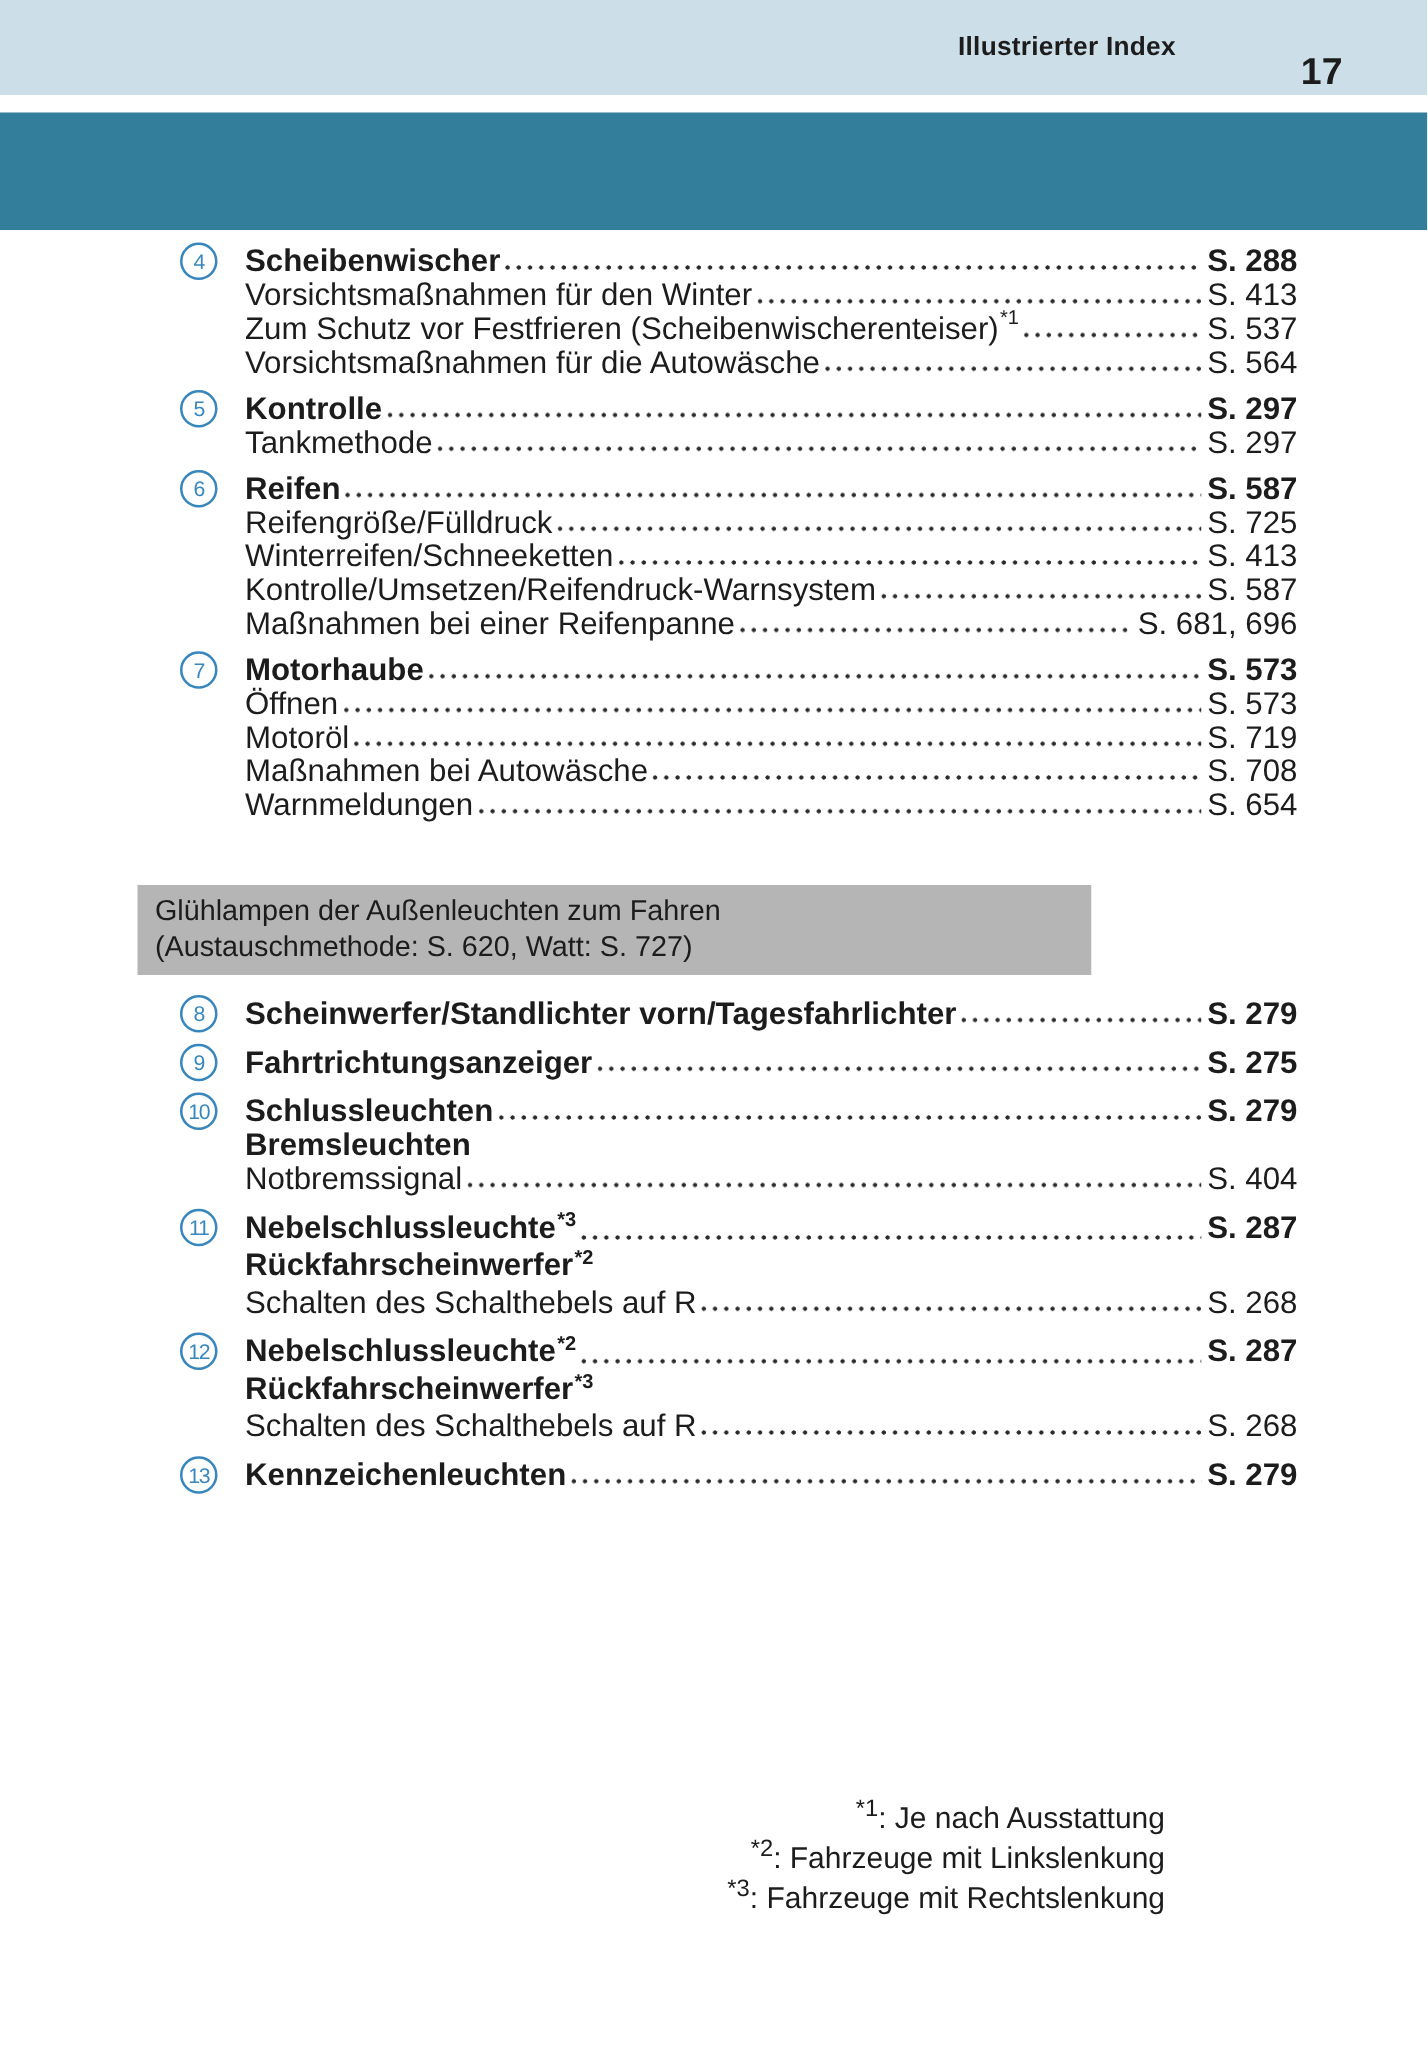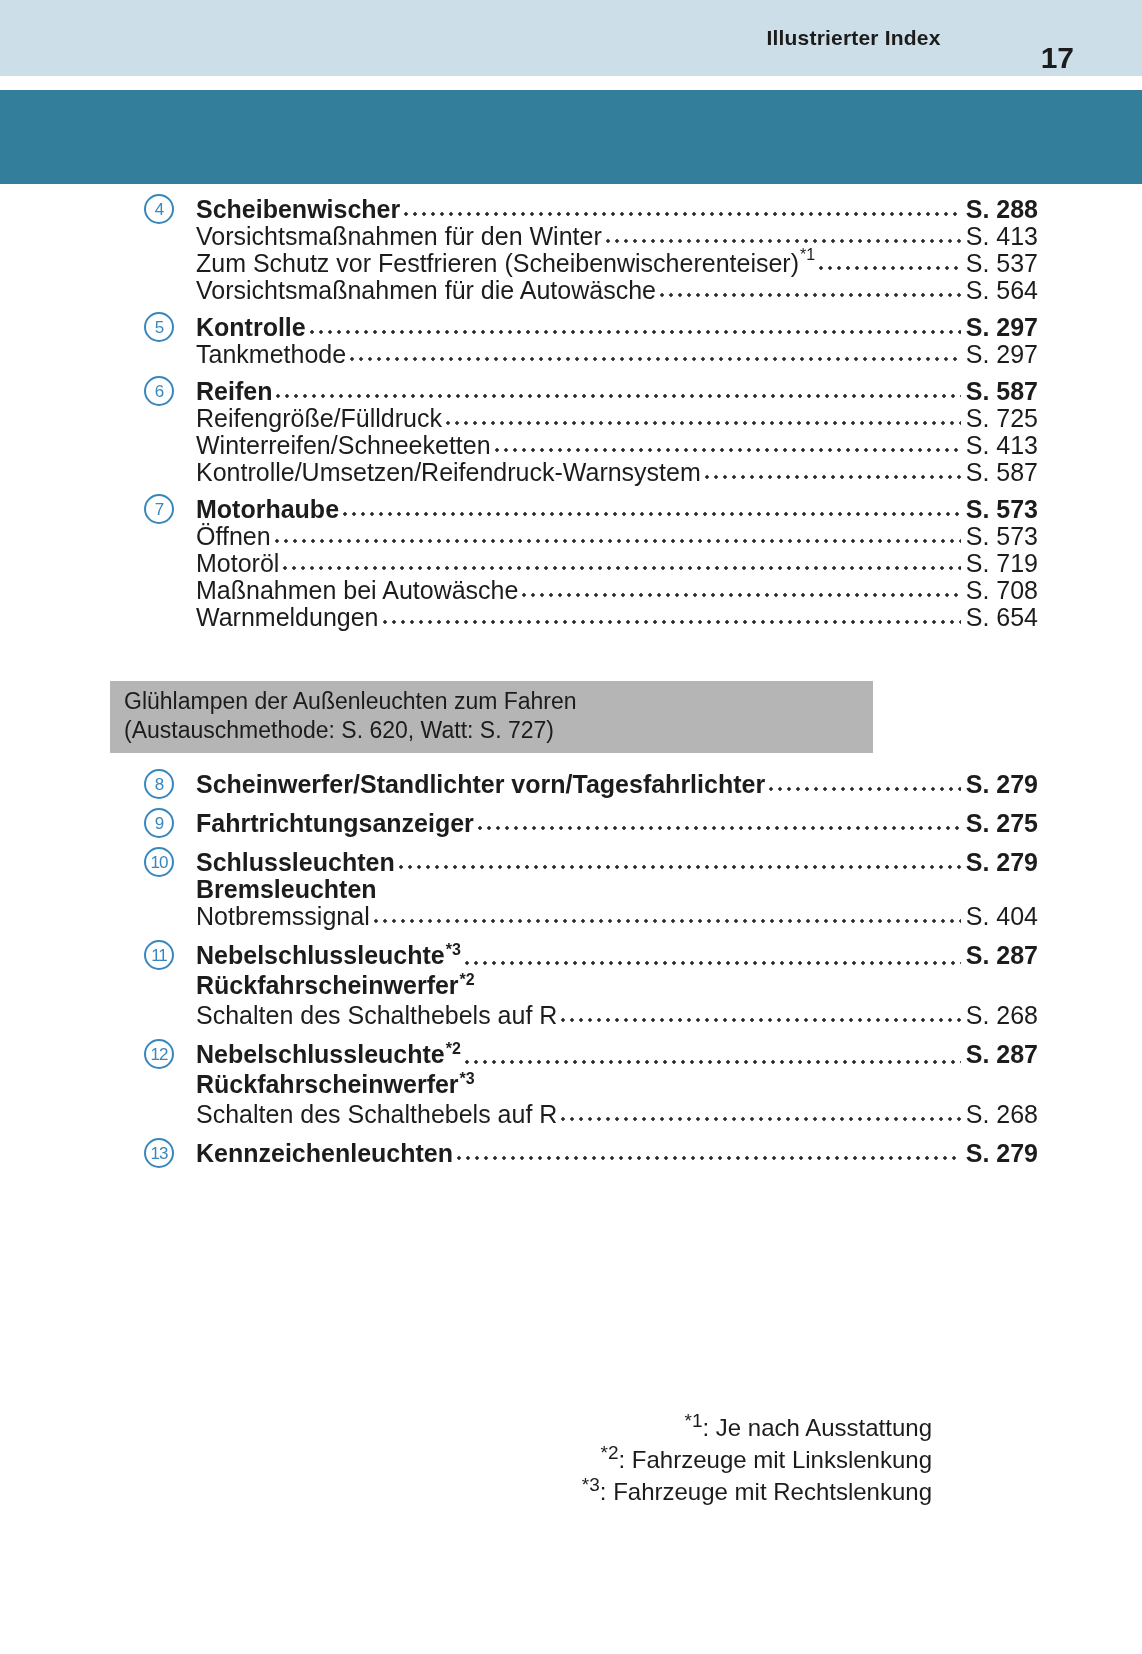--- a/index.html
+++ b/index.html
@@ -197,20 +197,25 @@
           <div class="row sub">
             <span class="label">Winterreifen/Schneeketten</span>
             <span class="leader"></span>
             <span class="pageref">S. 413</span>
           </div>
           <div class="row sub">
             <span class="label">Kontrolle/Umsetzen/Reifendruck-Warnsystem</span>
             <span class="leader"></span>
             <span class="pageref">S. 587</span>
           </div>
+          <div class="row sub">
+            <span class="label">Maßnahmen bei einer Reifenpanne</span>
+            <span class="leader"></span>
+            <span class="pageref">S. 681, 696</span>
+          </div>
         </div>
         <div class="section">
           <div class="row title">
             <span class="num-badge">7</span>
             <span class="label">Motorhaube</span>
             <span class="leader"></span>
             <span class="pageref">S. 573</span>
           </div>
           <div class="row sub">
             <span class="label">Öffnen</span>

